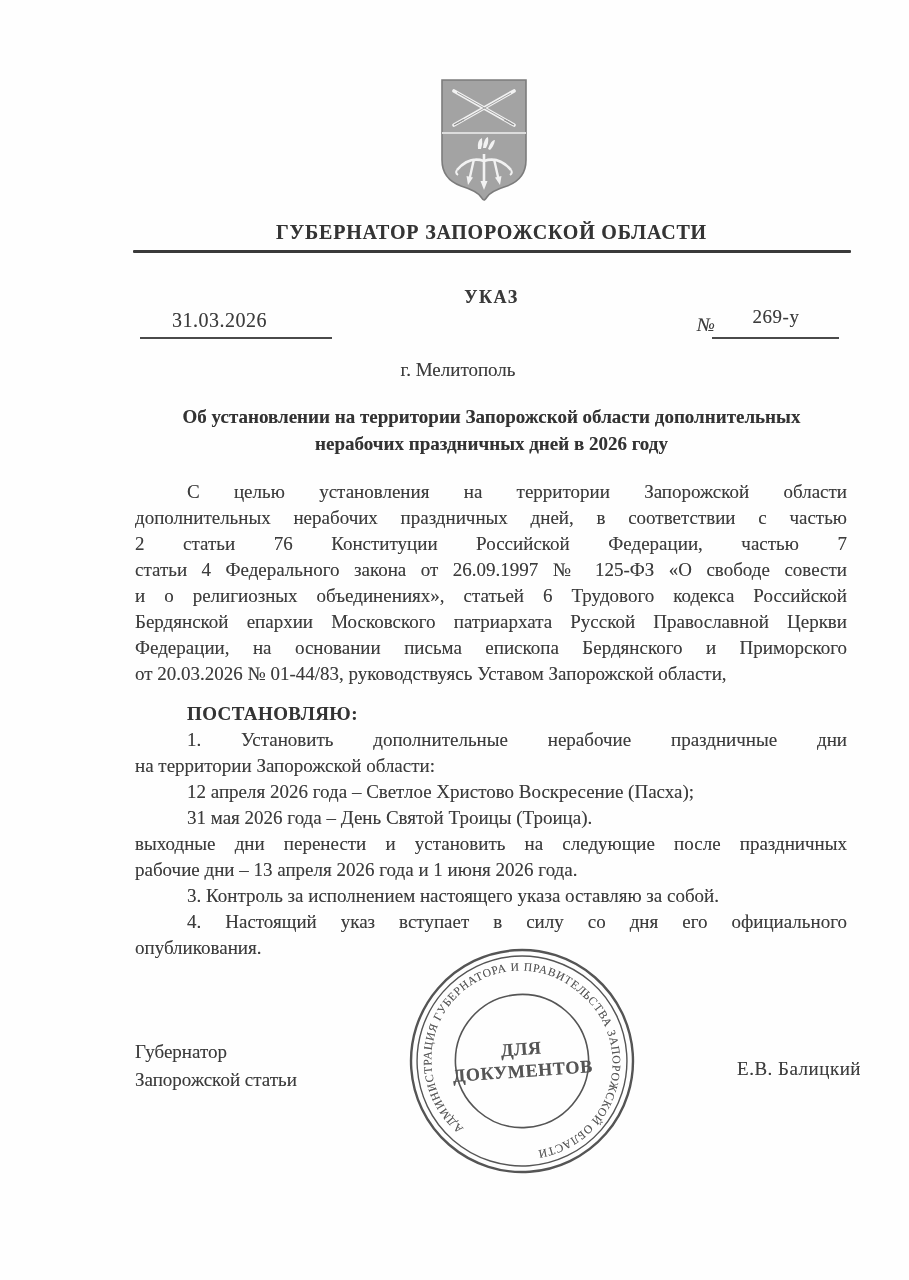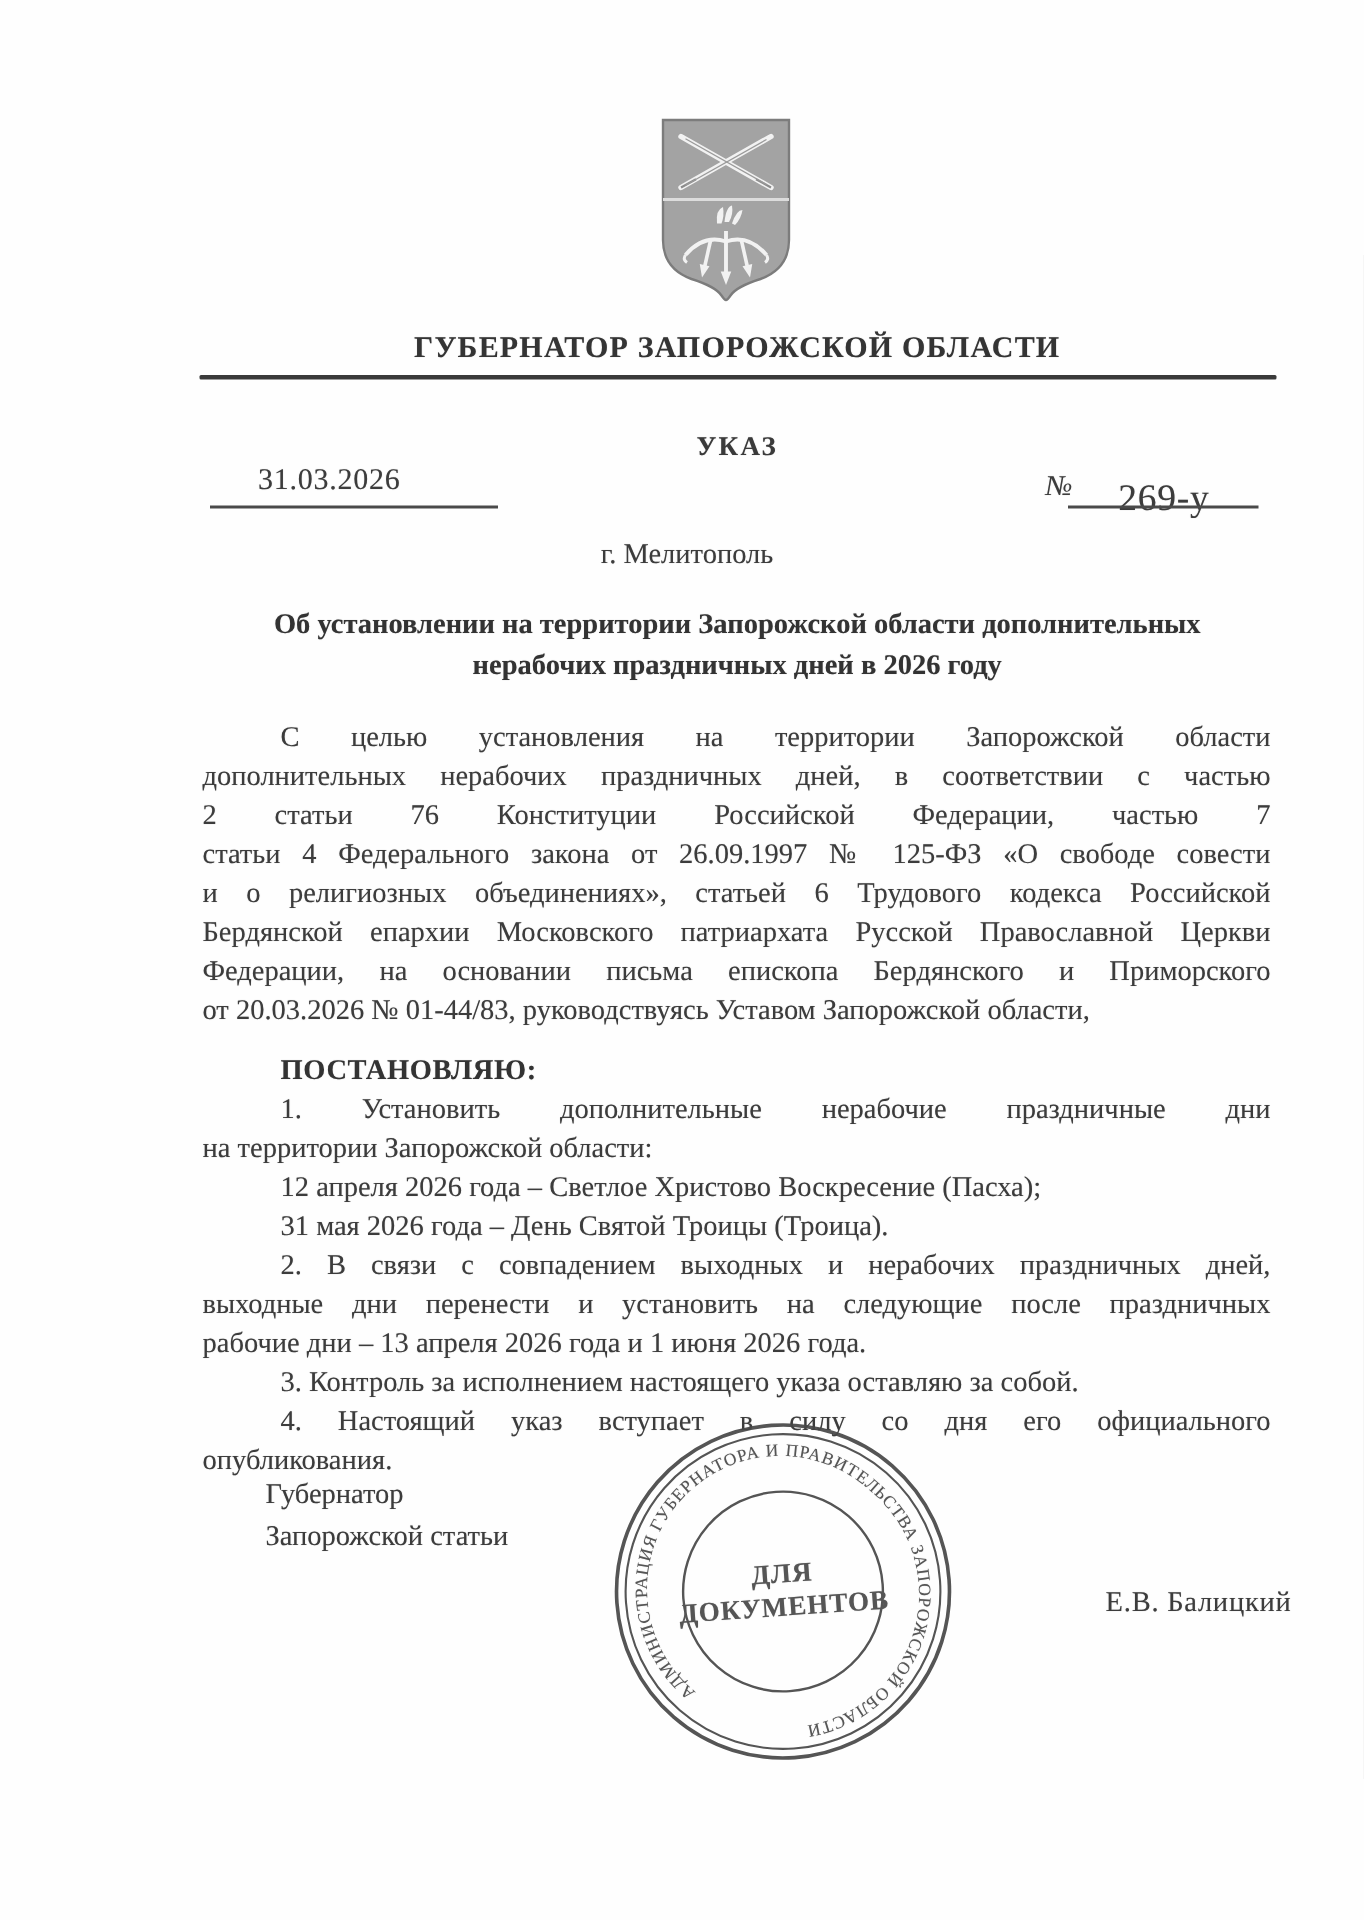--- a/index.html
+++ b/index.html
@@ -23,35 +23,35 @@
     font-weight:bold;font-size:20px;letter-spacing:.8px;white-space:nowrap;color:#343434;
   }
   .header-rule{position:absolute;left:133px;top:250px;width:718px;height:3px;background:#3a3a3a;border-radius:1px;}
   .doc-type{
     position:absolute;left:133px;top:287px;width:717px;text-align:center;
     font-weight:bold;font-size:18px;letter-spacing:1.5px;color:#3a3a3a;
   }
   .date{position:absolute;left:172px;top:309px;font-size:20px;letter-spacing:.5px;}
   .date-underline{position:absolute;left:140px;top:337px;width:192px;height:2px;background:#4a4a4a;}
   .no-label{position:absolute;left:697px;top:314px;font-size:19px;font-style:italic;}
-  .no-value{position:absolute;left:714px;top:306px;width:124px;text-align:center;font-size:25px;letter-spacing:.5px;margin-top:13px;}
+  .no-value{position:absolute;left:714px;top:306px;width:124px;text-align:center;font-size:19px;letter-spacing:.5px;}
   .no-underline{position:absolute;left:712px;top:337px;width:127px;height:2px;background:#4a4a4a;}
   .city{position:absolute;left:133px;top:359px;width:650px;text-align:center;font-size:19px;}
   .doc-title{
     position:absolute;left:133px;top:403px;width:717px;text-align:center;
     font-weight:bold;font-size:19px;line-height:27px;color:#333;
   }
   
   .body{position:absolute;left:135px;top:479px;width:712px;}
   .bl{font-size:19px;line-height:26px;white-space:normal;}
   .bl.j{text-align:justify;text-align-last:justify;}
   .bl.in{text-indent:52px;}
   .bl.b{font-weight:bold;letter-spacing:.4px;color:#333;}
   
-  .sig-left{position:absolute;left:135px;top:983px;font-size:19px;line-height:28px;margin-left:42px;}
+  .sig-left{position:absolute;left:135px;top:1038px;font-size:19px;line-height:28px;}
   .sig-name{position:absolute;right:64px;top:1058px;font-size:19px;letter-spacing:.5px;}
   
   .stamp{position:absolute;left:409px;top:948px;width:226px;height:226px;transform:rotate(-4deg);opacity:.92;}
   .stamp svg{width:100%;height:100%;}
   .stamp .ring{fill:none;stroke:var(--stamp-ink);}
   .stamp text{fill:var(--stamp-ink);font-family:"Liberation Serif","DejaVu Serif",serif;}
   .ring-text{font-size:11.5px;letter-spacing:.7px;}
   .center-text{font-size:18px;font-weight:bold;letter-spacing:.6px;text-anchor:middle;}
 </style>
 </head>
@@ -113,21 +113,20 @@
       <div class="bl j">статьи 4 Федерального закона от 26.09.1997 № 125-ФЗ «О свободе совести</div>
       <div class="bl j">и о религиозных объединениях», статьей 6 Трудового кодекса Российской</div>
       <div class="bl j">Бердянской епархии Московского патриархата Русской Православной Церкви</div>
       <div class="bl j">Федерации, на основании письма епископа Бердянского и Приморского</div>
       <div class="bl">от 20.03.2026 № 01-44/83, руководствуясь Уставом Запорожской области,</div>
       <div class="bl in b" style="margin-top: 14px;">ПОСТАНОВЛЯЮ:</div>
       <div class="bl j in">1. Установить дополнительные нерабочие праздничные дни</div>
       <div class="bl">на территории Запорожской области:</div>
       <div class="bl in">12 апреля 2026 года – Светлое Христово Воскресение (Пасха);</div>
       <div class="bl in">31 мая 2026 года – День Святой Троицы (Троица).</div>
-      <div class="bl j in">2. В связи с совпадением выходных и нерабочих праздничных дней,</div>
       <div class="bl j">выходные дни перенести и установить на следующие после праздничных</div>
       <div class="bl">рабочие дни – 13 апреля 2026 года и 1 июня 2026 года.</div>
       <div class="bl in">3. Контроль за исполнением настоящего указа оставляю за собой.</div>
       <div class="bl j in">4. Настоящий указ вступает в силу со дня его официального</div>
       <div class="bl">опубликования.</div>
     </div>
 
   <div class="sig-left">
     <div>Губернатор</div>
     <div>Запорожской статьи</div>

